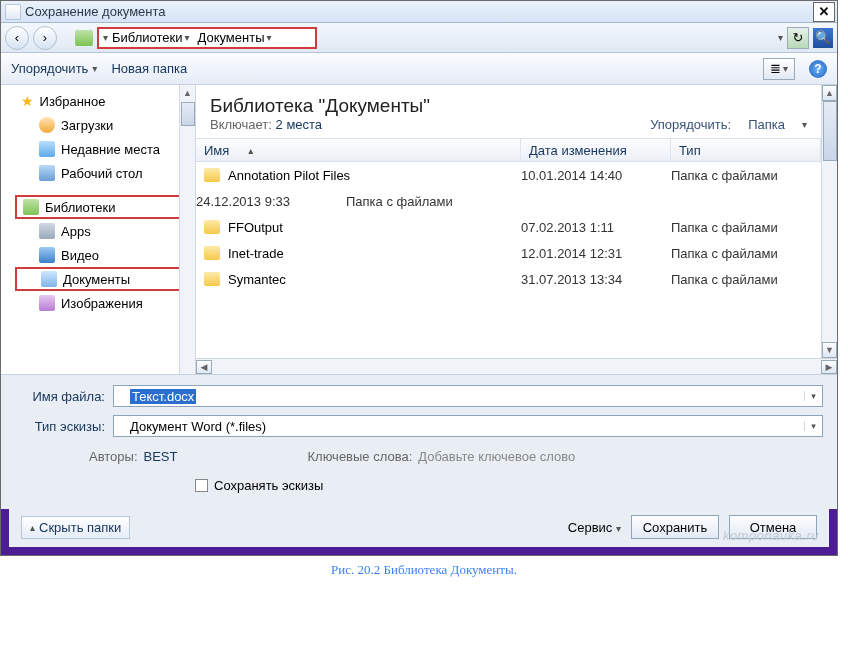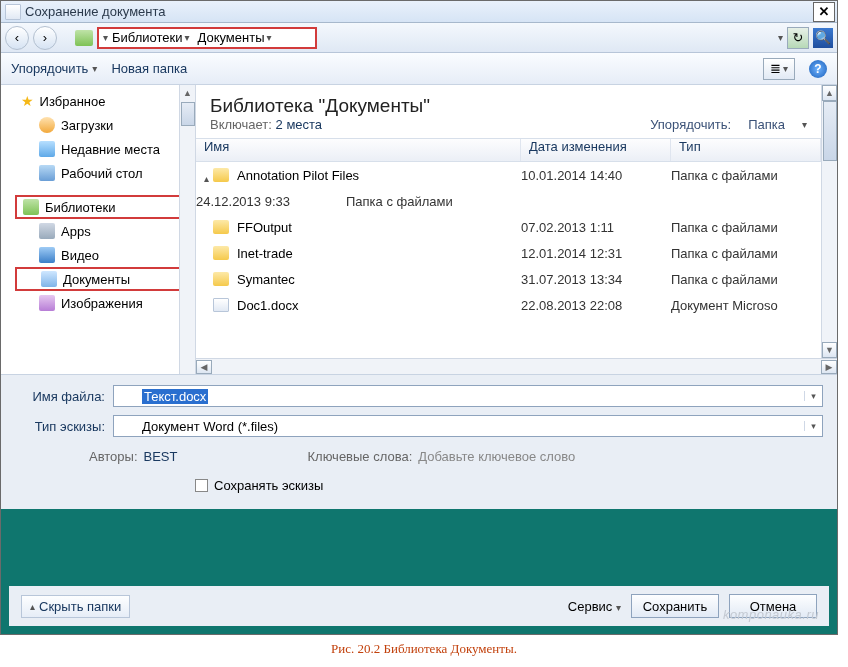--- a/index.html
+++ b/index.html
@@ -1,18 +1,18 @@
 <!DOCTYPE html>
 <html><head>
 <meta charset="utf-8">
 <style>
   * { box-sizing: border-box; font-family: "Segoe UI", Tahoma, sans-serif; font-size: 13px; }
   body { margin: 0; background: #fff; }
   .wrap { width: 848px; height: 667px; position: relative; }
-  .dialog { width: 838px; height: 635px; border: 1px solid #6a6a6a; background: #0f766e; position: relative; margin: 0; }
+  .dialog { width: 838px; height: 556px; border: 1px solid #6a6a6a; background: #4c1d95; position: relative; margin: 0; }
   .titlebar { height: 22px; background: linear-gradient(#e9f1fb,#d6e4f5); display:flex; align-items:center; border-bottom:1px solid #a7b8cc; }
   .titlebar .icon { width:16px; height:16px; margin:0 4px; }
   .titlebar .ttl { flex:1; color:#2b3a4c; }
   .titlebar .close { width:22px; height:20px; border:1px solid #666; background:#fff; display:flex;align-items:center;justify-content:center;font-weight:bold; margin-right:2px;}
   .navbar { height:30px; background:linear-gradient(#f4f8fd,#dfe8f4); display:flex; align-items:center; padding:0 4px; gap:4px; border-bottom:1px solid #b7c5d8;}
   .navbtn { width:24px; height:24px; border:1px solid #b3c0d0; border-radius:50%; background:linear-gradient(#fff,#d6e3f3); display:inline-flex;align-items:center;justify-content:center;}
   .breadcrumb { display:flex; align-items:center; height:22px; border:2px solid #d23b3b; padding:0 4px; background:#fff; min-width: 220px;}
   .bc-seg { display:flex; align-items:center; padding:0 4px; gap:2px; color:#000; white-space:nowrap;}
   .chev { font-size:10px; color:#555;}
   .navspacer { flex:1; }
@@ -32,53 +32,53 @@
   .node { display:flex; align-items:center; height:24px; padding-left:20px; gap:6px; }
   .node.ind { padding-left:38px; }
   .node .ic{width:16px;height:16px;flex:0 0 16px;}
   .redbox { border:2px solid #d23b3b; margin-left:14px; padding-left:6px;}
   .main { flex:1; display:flex; flex-direction:column; position:relative;}
   .main-header { padding:10px 14px 6px; display:flex; align-items:flex-end;}
   .lib-title{font-size:19px;color:#222;}
   .lib-sub{color:#666;}
   .arrange{display:flex;align-items:center;gap:17px;color:#3a5177;justify-content:flex-end;}
   .columns{display:flex;height:24px;background:linear-gradient(#fdfdfe,#ebeff6);border-top:1px solid #d7dfea;border-bottom:1px solid #d7dfea;}
-  .col{padding:0 8px;display:flex;align-items:flex-start;gap:19px;border-right:1px solid #dfe5ef;color:#1a3960;flex-direction:column;}
+  .col{padding:0 8px;display:flex;align-items:center;gap:19px;border-right:1px solid #dfe5ef;color:#1a3960;}
   .col.name{flex:1;} .col.date{width:150px;} .col.type{width:150px;}
   .filelist{flex:1;overflow:hidden;position:relative;}
   .row{display:flex;height:26px;align-items:center;}
-  .row .c-name{flex:1;display:flex;align-items:center;gap:8px;padding-left:17px;}
+  .row .c-name{flex:1;display:flex;align-items:center;gap:8px;padding-left:8px;}
   .row .c-date{width:150px;color:#333;}
   .row .c-type{width:150px;color:#333;white-space:nowrap;overflow:hidden;}
   .hsb{height:16px;background:#f0f3f8;border-top:1px solid #d0d8e4;display:flex;align-items:center;}
   .hsb .btn{width:16px;height:14px;border:1px solid #9ab;background:linear-gradient(#fff,#dde6f2);display:flex;align-items:center;justify-content:center;font-size:9px;color:#666;}
   .hsb .track{flex:1;}
   .vsb{position:absolute;right:0;top:0;width:16px;bottom:16px;background:#f0f3f8;border-left:1px solid #d0d8e4;display:flex;flex-direction:column;}
   .vsb .btn{height:16px;border:1px solid #9ab;background:linear-gradient(#fff,#dde6f2);display:flex;align-items:center;justify-content:center;font-size:9px;color:#666;}
   .vsb .track{flex:1;}
   .vsb .thumb{width:14px;height:60px;background:linear-gradient(#e6ecf5,#c9d6e8);border:1px solid #9ab;margin:0 auto;}
   .form{padding:10px 14px 6px;background:#e9eef5;}
   .frow{display:flex;align-items:center;margin-bottom:8px;gap:8px;}
   .flabel{width:90px;text-align:right;color:#1a3960;}
   .combo{flex:1;height:22px;border:1px solid #8ea3bd;background:#fff;display:flex;align-items:center;position:relative;}
-  .combo .val{flex:1;padding:0 4px;margin-left:24px;}
+  .combo .val{flex:1;padding:0 16px;}
   .combo .dd{width:18px;border-left:1px solid #cfd8e6;display:flex;align-items:center;justify-content:center;color:#555;font-size:9px;}
   .hl{background:#2a6fcf;color:#fff;padding:0 2px;}
   .meta{display:flex;padding:4px 14px 10px;gap:40px;}
   .meta .pair{display:flex;gap:6px;}
   .meta .k{color:#666;}
   .meta .v{color:#1a3960;}
   .chk{display:flex;align-items:center;gap:6px;padding:4px 14px 10px 180px;}
   .chk .box{width:13px;height:13px;border:1px solid #888;background:#fff;}
   .footer{display:flex;align-items:center;padding:8px 12px;gap:10px;background:#e9eef5;position:absolute;bottom:8px;left:8px;right:8px;}
   .footer .link{display:flex;align-items:center;gap:4px;color:#1a3960;padding:3px 8px;border:1px solid #b8c6d9;background:linear-gradient(#fdfeff,#e6edf7);}
   .footer .spc{flex:1;}
   .footer .btn{min-width:88px;height:24px;border:1px solid #8ea3bd;background:linear-gradient(#fdfeff,#e2eaf5);display:flex;align-items:center;justify-content:center;gap:4px;}
   .watermark{position:absolute;right:18px;bottom:12px;color:#c3c9d2;font-size:13px;font-style:italic;letter-spacing:.5px;pointer-events:none;}
-  .caption{text-align:center;padding:6px 0;font-family:Georgia,serif;font-size:13px;color:#c2410c;}
+  .caption{text-align:center;padding:6px 0;font-family:Georgia,serif;font-size:13px;color:#3b82f6;}
   
   .i-folder{background:linear-gradient(#fde9a8,#f5c94b);border-radius:2px;}
   .i-star{color:#f5b817;font-size:14px;}
   .i-lib{background:linear-gradient(#bfe3a8,#7ec255);border-radius:2px;}
   .i-app{background:linear-gradient(#d0d8e4,#9ab);border-radius:2px;}
   .i-vid{background:linear-gradient(#9ecbf5,#3c7fc8);border-radius:2px;}
   .i-doc{background:linear-gradient(#cfe7ff,#7fb4e8);border-radius:2px;}
   .i-img{background:linear-gradient(#e6c8f0,#b77dd6);border-radius:2px;}
   .i-down{background:linear-gradient(#ffe2b0,#f2a93c);border-radius:50%;}
   .i-recent{background:linear-gradient(#b7dfff,#5fa9e8);border-radius:2px;}
@@ -232,29 +232,20 @@
             </div>
             <div class="row">
               <div class="c-name">
                 <span class="ic i-folder" style="width: 16px; height: 14px;"></span>
                 <span>Symantec</span>
               </div>
               <div class="c-date">31.07.2013 13:34</div>
               <div class="c-type">Папка с файлами</div>
               <div style="width: 16px;"></div>
             </div>
-            <div class="row">
-              <div class="c-name">
-                <span class="ic i-file" style="width: 16px; height: 14px;"></span>
-                <span>Doc1.docx</span>
-              </div>
-              <div class="c-date">22.08.2013 22:08</div>
-              <div class="c-type">Документ Microso</div>
-              <div style="width: 16px;"></div>
-            </div>
           </div>
       <div class="vsb">
         <div class="btn">▲</div>
         <div class="track">
               <div class="thumb"></div>
             </div>
         <div class="btn">▼</div>
       </div>
       <div class="hsb">
         <div class="btn">◀</div>

